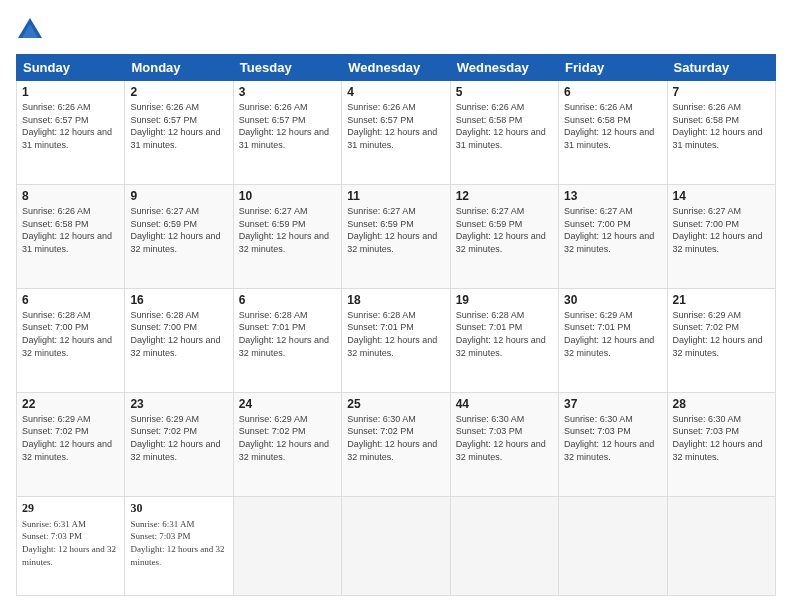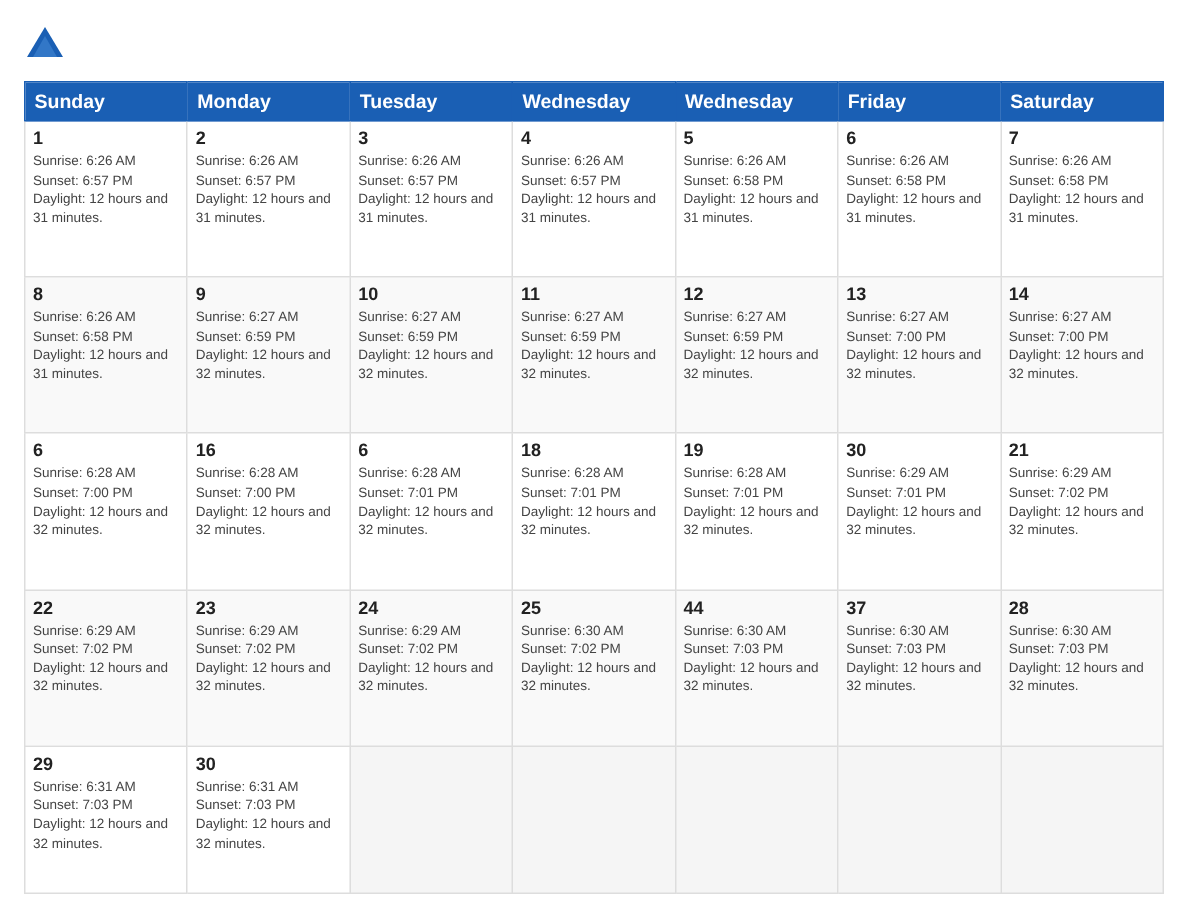--- a/index.html
+++ b/index.html
@@ -79,20 +79,21 @@
       vertical-align: top;
       padding: 4px 5px;
       border: 1px solid #ddd;
       font-size: 9.5px;
       color: #333;
       background: #fff;
       height: 80px;
     }
     .calendar tr:last-child td {
       height: 70px;
+      font-family: Liberation Serif, serif;
     }
     .day-num {
       font-size: 12px;
       font-weight: bold;
       margin-bottom: 2px;
       color: #222;
     }
     .day-info {
       font-size: 9px;
       line-height: 1.4;

